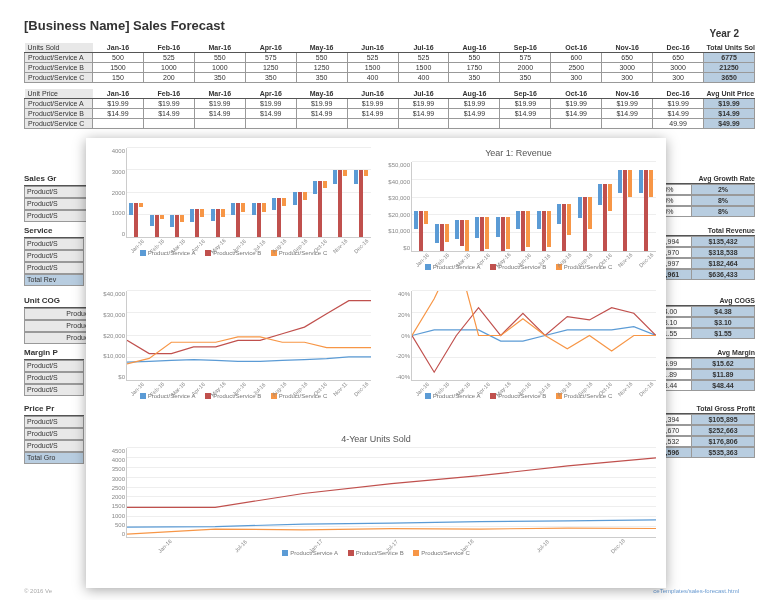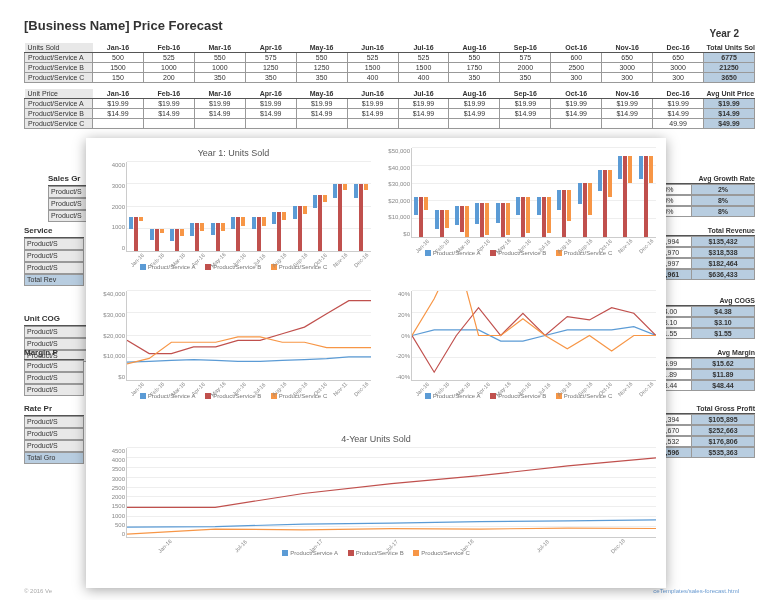--- a/index.html
+++ b/index.html
@@ -39,21 +39,21 @@
 .partial-right { position: absolute; right: 24px; width: 110px; }
 .pr-row { display: flex; justify-content: space-between; border: 1px solid #999; font-size: 7px; }
 .pr-row div { padding: 1px 3px; }
 .pr-row .pv { background: #fff; width: 46px; text-align: center; border-right: 1px solid #999; }
 .pr-row .pt { background: #b8cde0; flex: 1; text-align: center; font-weight: bold; }
 .pr-header { font-size: 7px; font-weight: bold; text-align: right; border-bottom: 1px solid #555; padding: 1px 0; margin-top: 6px; }
 </style>
 </head>
 <body>
 
-<h1>[Business Name] Price Forecast</h1>
+<h1>[Business Name] Sales Forecast</h1>
 <div class="year-label">Year 2</div>
 
 <table>
 <thead>
       <tr id="us-head">
         <th class="rowhead">Units Sold</th>
         <th>Jan-16</th>
         <th>Feb-16</th>
         <th>Mar-16</th>
         <th>Apr-16</th>
@@ -185,21 +185,21 @@
         <td></td>
         <td></td>
         <td></td>
         <td>49.99</td>
         <td class="total">$49.99</td>
       </tr>
     </tbody>
 </table>
 
 <div id="partials">
-    <div style="position:absolute;left:24px;top:168px;width:72px;margin-left:24px;">
+    <div style="position:absolute;left:24px;top:168px;width:72px;">
     <div class="section-header">
         <span>Sales Gr</span>
       </div>
       <div style="border:1px solid #999;background:#e8e8e8;font-size:7px;padding:1px 2px;height:12px;overflow:hidden">Product/S</div>
       <div style="border:1px solid #999;background:#e8e8e8;font-size:7px;padding:1px 2px;height:12px;overflow:hidden">Product/S</div>
       <div style="border:1px solid #999;background:#e8e8e8;font-size:7px;padding:1px 2px;height:12px;overflow:hidden">Product/S</div>
     </div>
     <div class="partial-right" style="top:168px;">
     <div class="pr-header">Avg Growth Rate</div>
       <div class="pr-row" style="">
@@ -236,21 +236,21 @@
       </div>
       <div class="pr-row" style="">
       <div class="pv" style="">14,997</div>
       <div class="pt">$182,464</div>
       </div>
       <div class="pr-row" style="font-weight:bold;background:#b8cde0">
       <div class="pv" style="background:#b8cde0">72,961</div>
       <div class="pt">$636,433</div>
       </div>
     </div>
-    <div style="position:absolute;left:24px;top:308px;width:76px;">
+    <div style="position:absolute;left:24px;top:290px;width:76px;text-align:right;">
     <div class="section-header">
         <span>Unit COG</span>
       </div>
       <div style="border:1px solid #999;background:#e8e8e8;font-size:7px;padding:1px 2px;height:12px;overflow:hidden">Product/S</div>
       <div style="border:1px solid #999;background:#e8e8e8;font-size:7px;padding:1px 2px;height:12px;overflow:hidden">Product/S</div>
       <div style="border:1px solid #999;background:#e8e8e8;font-size:7px;padding:1px 2px;height:12px;overflow:hidden">Product/S</div>
     </div>
     <div class="partial-right" style="top:290px;">
     <div class="pr-header">Avg COGS</div>
       <div class="pr-row" style="">
@@ -284,21 +284,21 @@
       <div class="pv" style="">11.89</div>
       <div class="pt">$11.89</div>
       </div>
       <div class="pr-row" style="">
       <div class="pv" style="">48.44</div>
       <div class="pt">$48.44</div>
       </div>
     </div>
     <div style="position:absolute;left:24px;top:398px;width:60px;">
     <div class="section-header">
-        <span>Rate Pr</span>
+        <span>Price Pr</span>
       </div>
       <div style="border:1px solid #999;background:#e8e8e8;font-size:7px;padding:1px 2px;height:12px;overflow:hidden">Product/S</div>
       <div style="border:1px solid #999;background:#e8e8e8;font-size:7px;padding:1px 2px;height:12px;overflow:hidden">Product/S</div>
       <div style="border:1px solid #999;background:#e8e8e8;font-size:7px;padding:1px 2px;height:12px;overflow:hidden">Product/S</div>
       <div style="border:1px solid #999;background:#b8cde0;font-size:7px;padding:1px 2px;height:12px;overflow:hidden">Total Gro</div>
     </div>
     <div class="partial-right" style="top:398px;">
     <div class="pr-header">Total Gross Profit</div>
       <div class="pr-row" style="">
       <div class="pv" style="">10,394</div>
@@ -315,21 +315,20 @@
       <div class="pr-row" style="font-weight:bold;background:#b8cde0">
       <div class="pv" style="background:#b8cde0">60,596</div>
       <div class="pt">$535,363</div>
       </div>
     </div>
   </div>
 
 <div class="charts-panel">
   <div class="chart-row">
     <div class="chart" id="chart0">
-        <div class="chart-title">Year 1: Units Sold</div>
     <div class="chart-body" style="width:245px">
           <div class="ylabels">
             <span>4000</span>
             <span>3000</span>
             <span>2000</span>
             <span>1000</span>
             <span>0</span>
           </div>
           <div class="grid-h" style="bottom:25%"></div>
           <div class="grid-h" style="bottom:50%"></div>
@@ -409,20 +408,21 @@
             <span>Nov-16</span>
             <span>Dec-16</span>
           </div>
         </div>
         <div class="chart-legend">
     <span class="leg-a">Product/Service A</span>
     <span class="leg-b">Product/Service B</span>
     <span class="leg-c">Product/Service C</span></div>
       </div>
     <div class="chart" id="chart1">
+        <div class="chart-title">Year 1: Revenue</div>
     <div class="chart-body" style="width:245px">
           <div class="ylabels">
             <span>$50,000</span>
             <span>$40,000</span>
             <span>$30,000</span>
             <span>$20,000</span>
             <span>$10,000</span>
             <span>$0</span>
           </div>
           <div class="grid-h" style="bottom:20%"></div>

